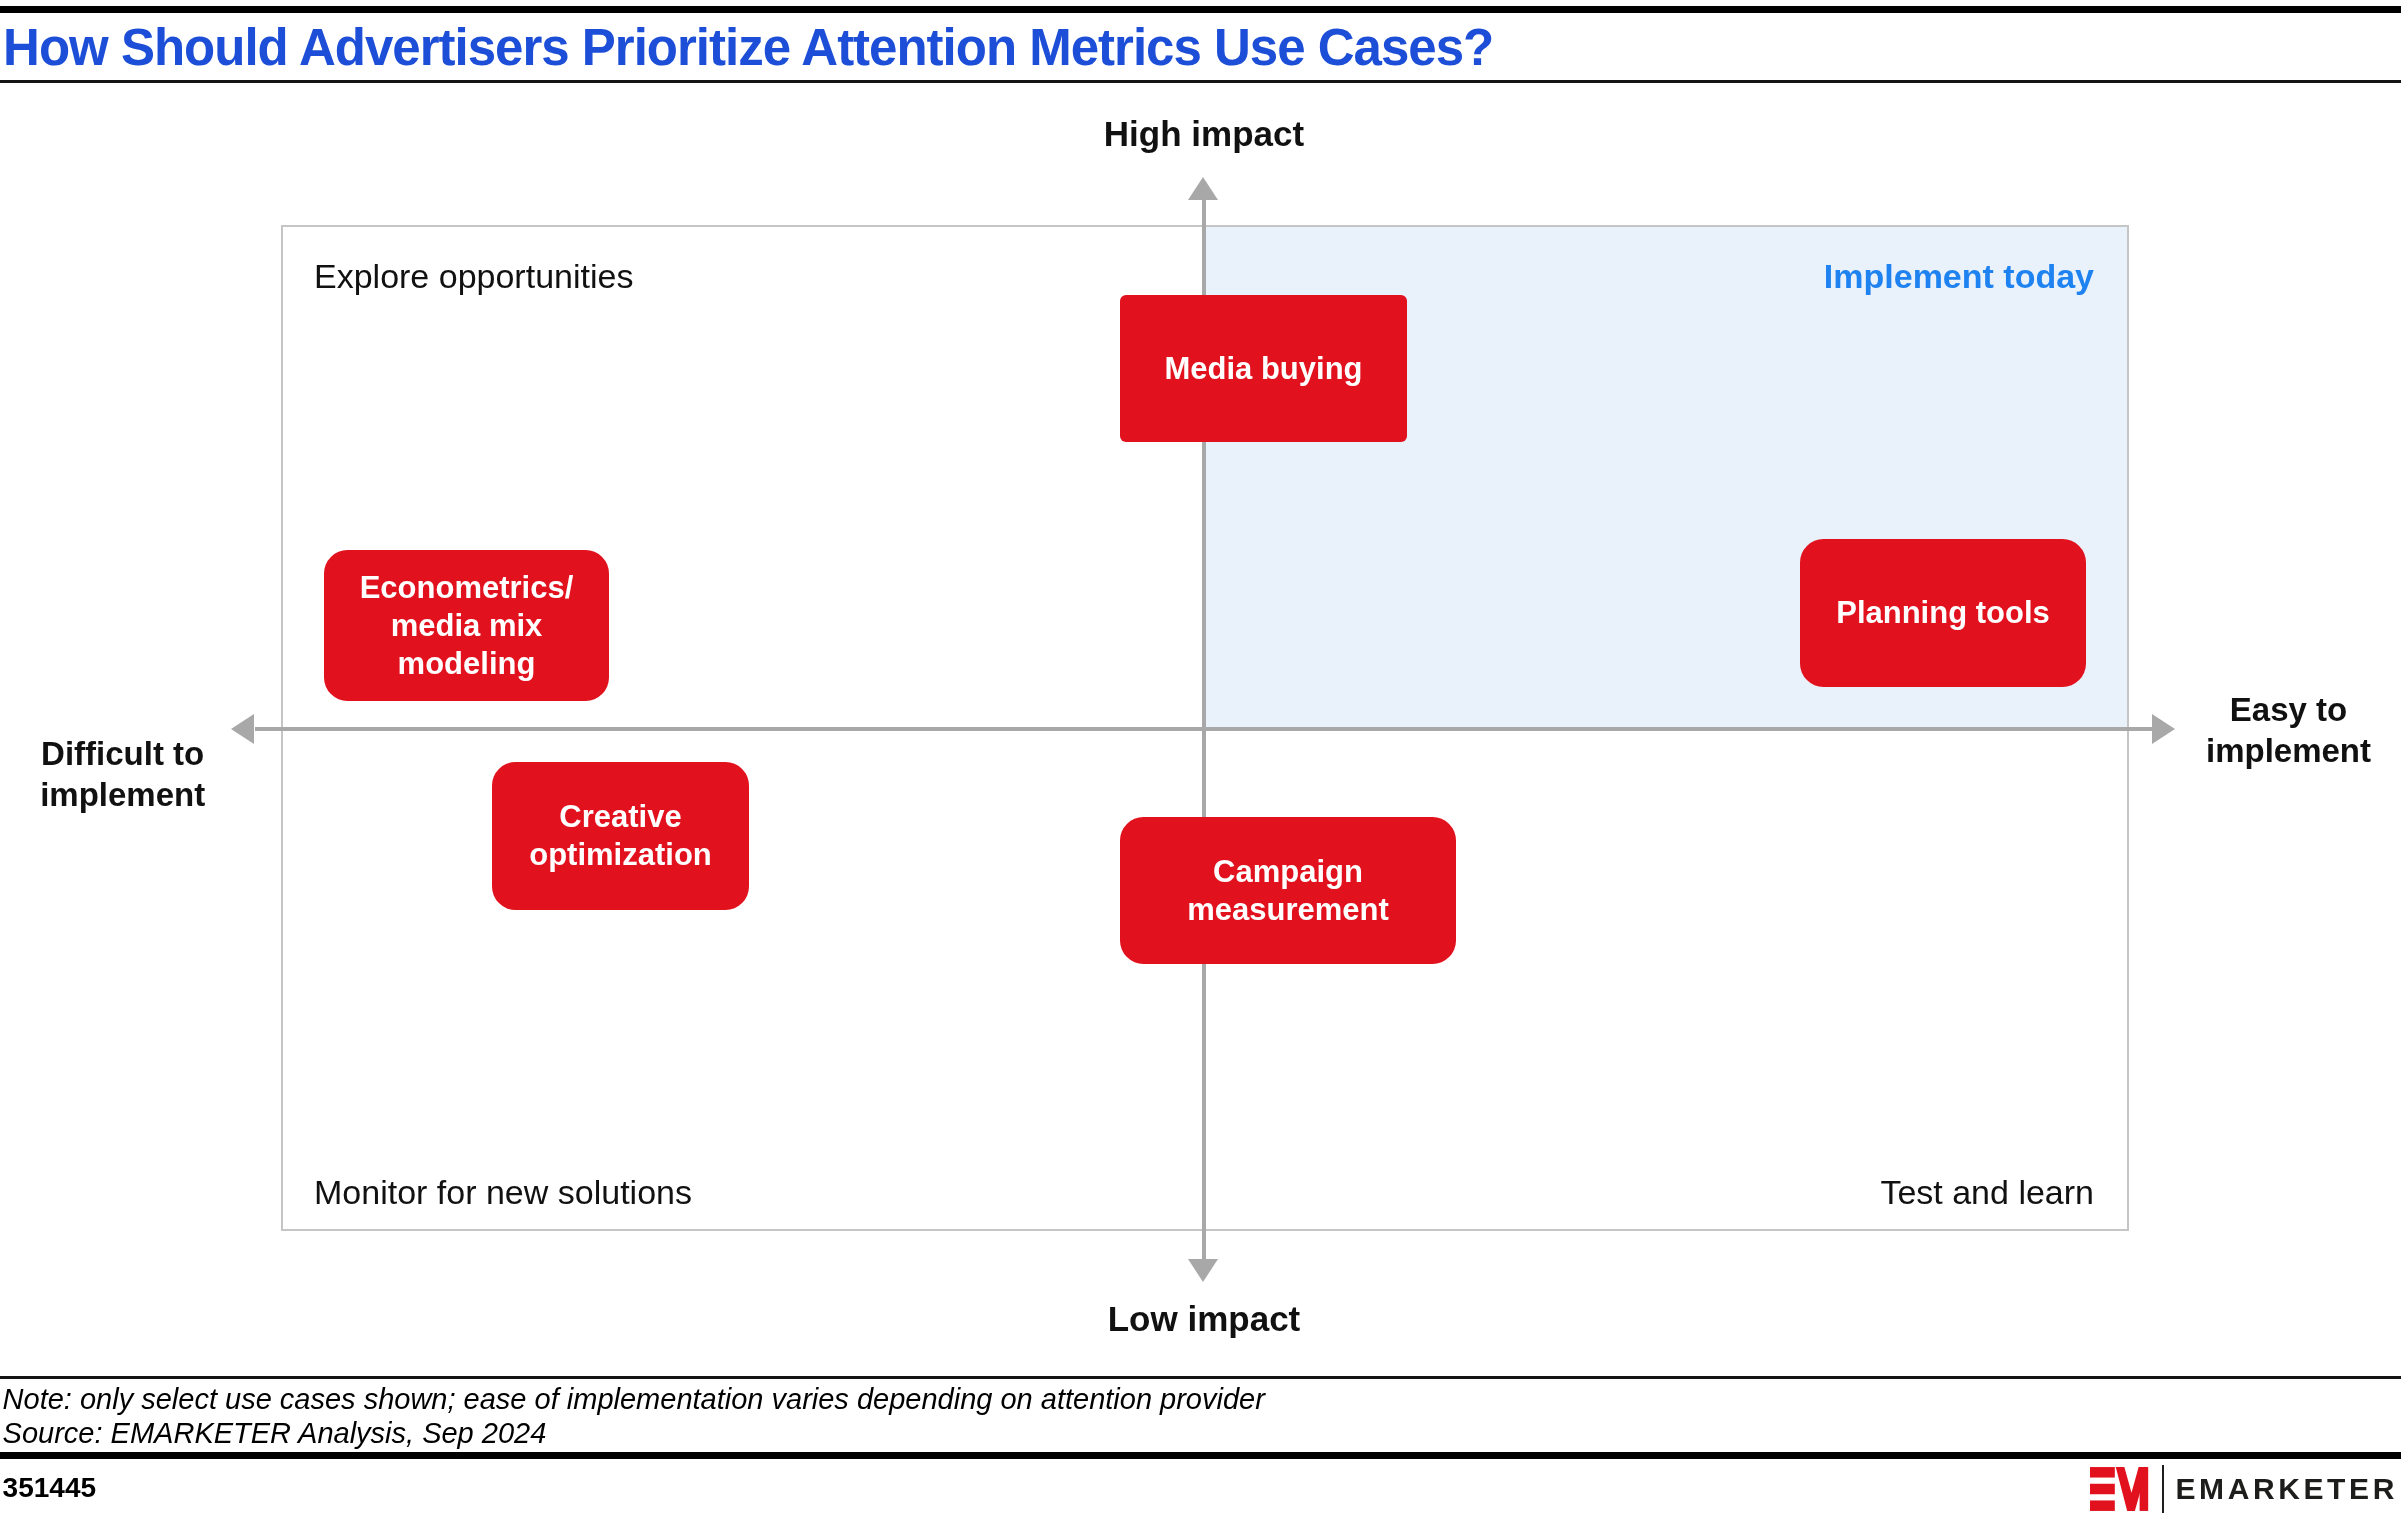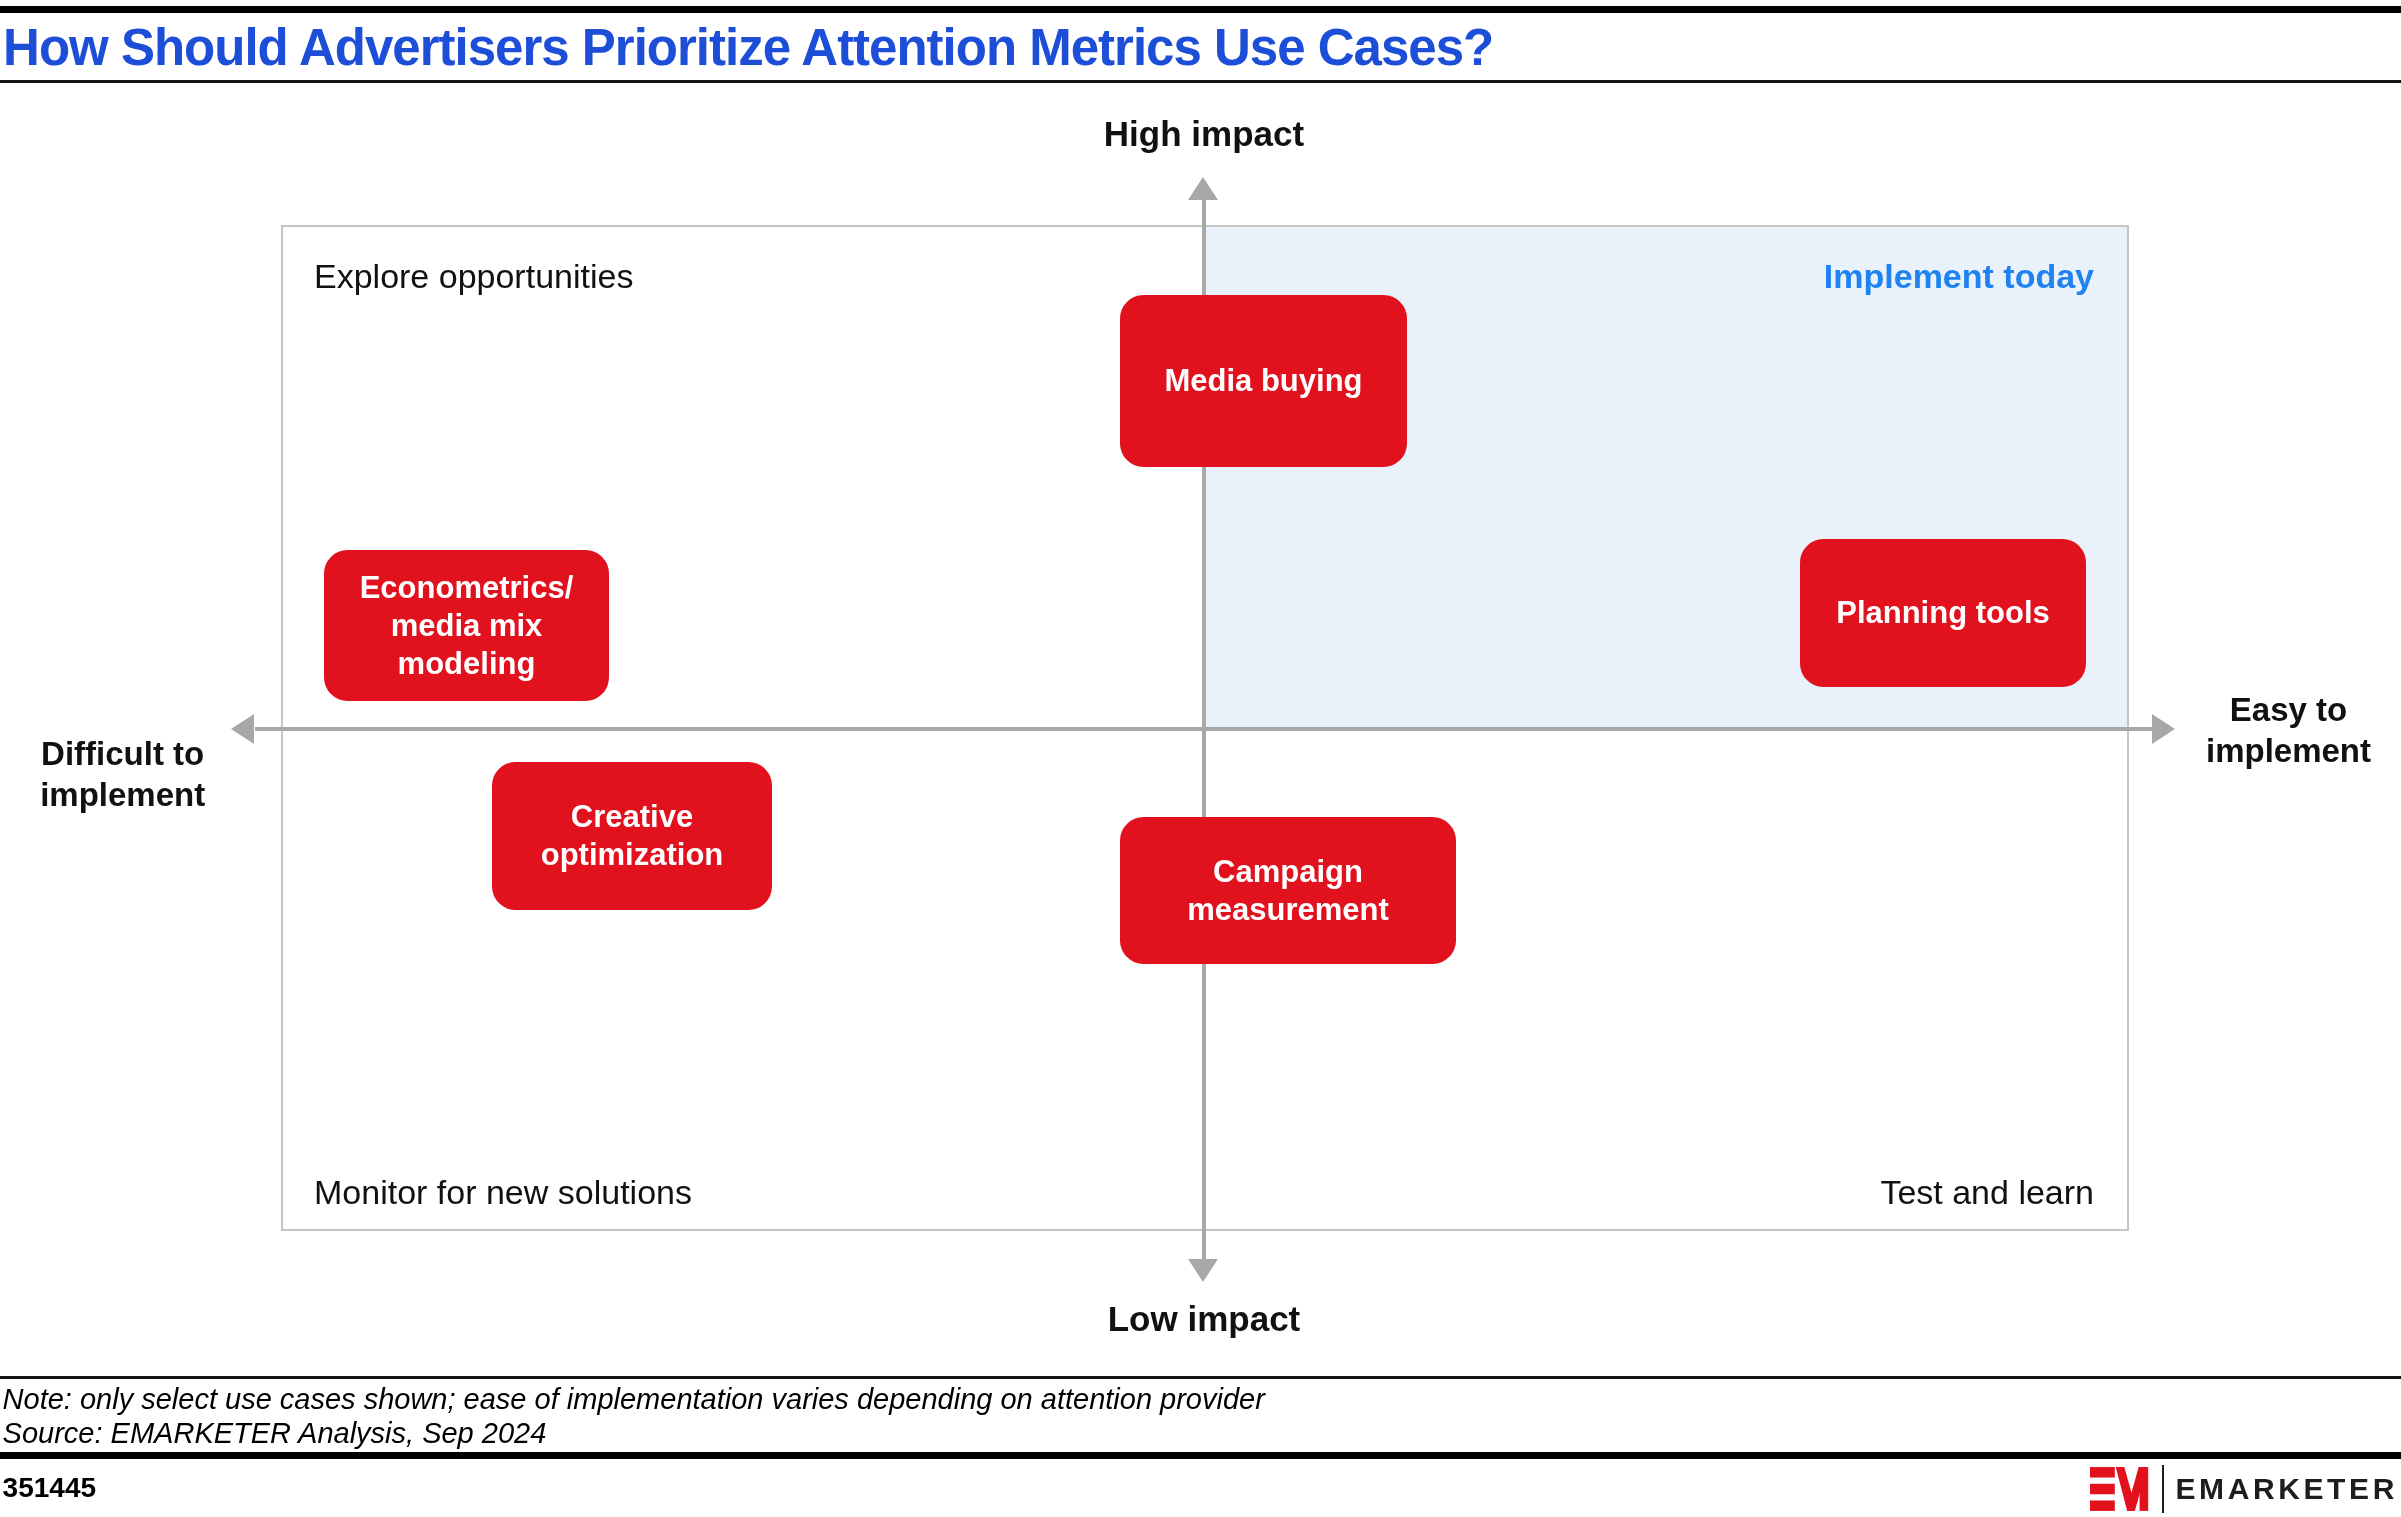--- a/index.html
+++ b/index.html
@@ -37,24 +37,24 @@
   .ax-top{left:1025px;top:114px;width:358px;font-size:35px;}
   .ax-bottom{left:1025px;top:1299px;width:358px;font-size:35px;}
   .ax-left{left:10.2px;top:689px;width:225px;font-size:33px;line-height:41px;white-space:pre-line;margin-top:44px;}
   .ax-right{left:2181px;top:689px;width:215px;font-size:33px;line-height:41px;white-space:pre-line;}
   
   .ucase{
     background:#e2111e;border-radius:23.5px;color:#fff;font-weight:bold;
     font-size:31px;line-height:38px;text-align:center;white-space:pre-line;
     display:flex;align-items:center;justify-content:center;
   }
-  .uc-media{left:1120px;top:295px;width:287px;height:172px;}
+  .uc-media{left:1120px;top:295px;width:287px;height:147px;border-radius:6px;}
   .uc-econ{left:324px;top:550px;width:285px;height:151px;}
   .uc-plan{left:1800px;top:539px;width:286px;height:148px;}
-  .uc-creative{left:492px;top:762px;width:280px;height:148px;}
+  .uc-creative{left:492px;top:762px;width:257px;height:148px;}
   .uc-campaign{left:1120px;top:817px;width:336px;height:147px;}
   
   .note-rule{left:0;right:0;top:1376px;height:2.6px;background:#141414;}
   .note-text{left:2.6px;top:1383px;font-size:29px;font-style:italic;color:#000;white-space:nowrap;}
   .source-text{left:2.6px;top:1417px;font-size:29px;font-style:italic;color:#000;white-space:nowrap;}
   .thick-bar{left:0;right:0;top:1452px;height:7.2px;background:#000;}
   .chart-id{left:2.6px;top:1472px;font-size:28px;font-weight:bold;color:#000;}
   .logo{right:3.1px;top:1464px;height:49px;display:flex;align-items:center;}
   .logo-divider{width:2px;height:48px;background:#1d1d1b;margin:0 11.3px 0 10.2px;}
   .logo-word{font-size:30px;font-weight:bold;letter-spacing:3.6px;color:#1d1d1b;white-space:nowrap;}

